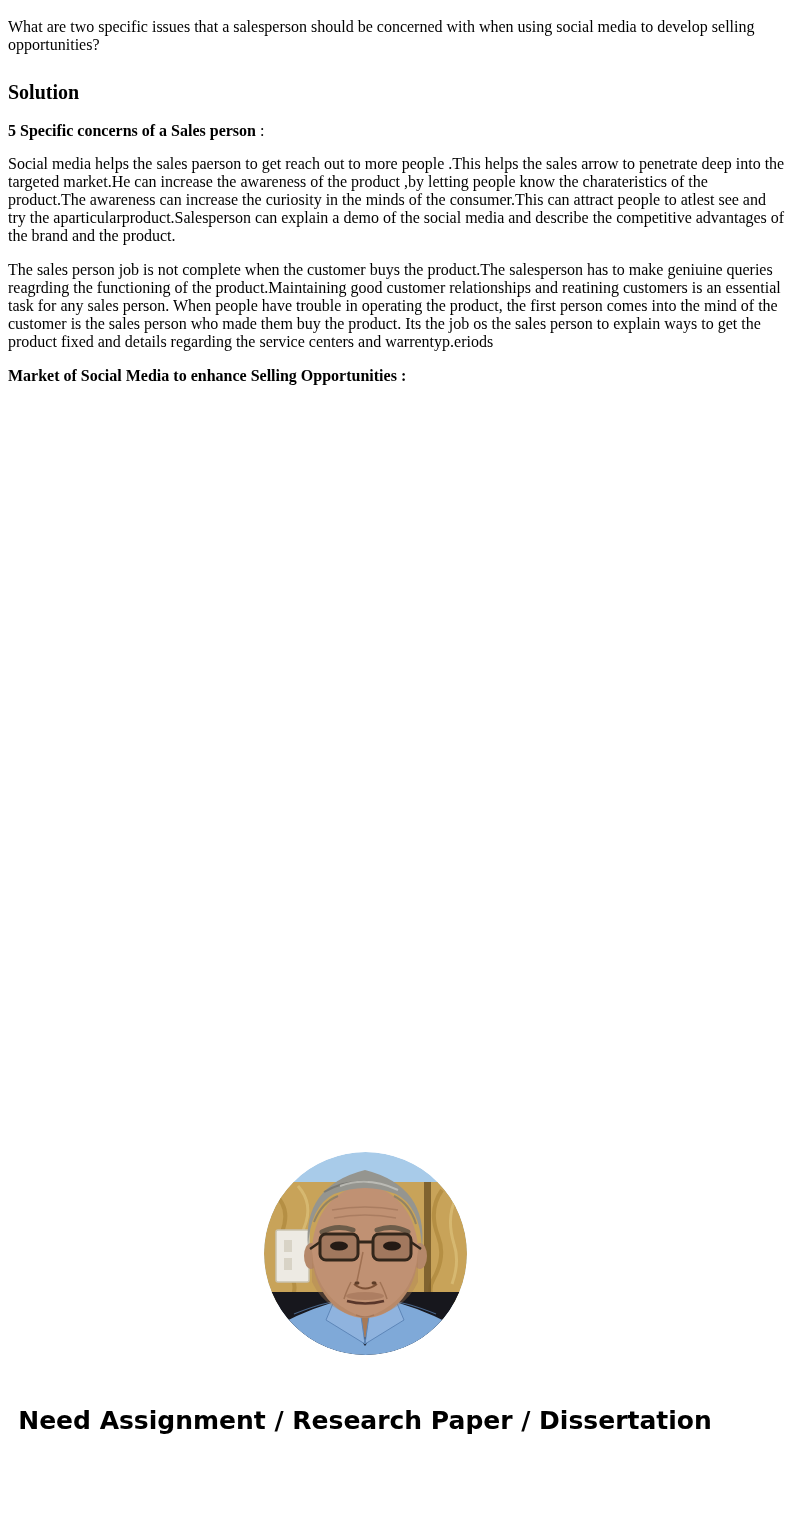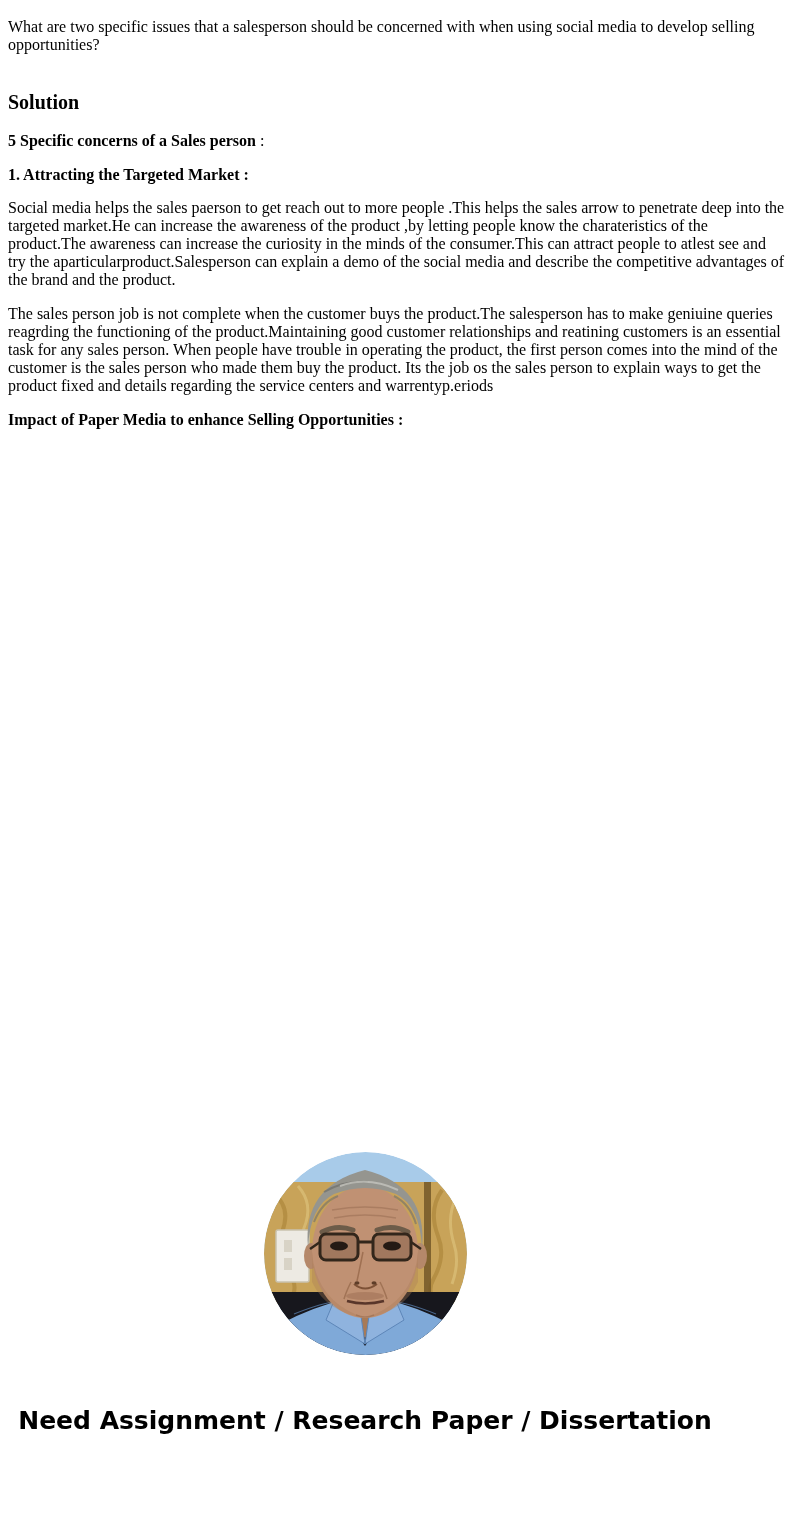--- a/index.html
+++ b/index.html
@@ -18,21 +18,21 @@
   }
   .question {
     font-size: 16px;
     line-height: 18px;
     margin: 0;
   }
   .solution-heading {
     font-size: 20px;
     line-height: 23px;
     font-weight: bold;
-    margin: 37px 0 0 0;
+    margin: 27px 0 0 0;
   }
   .sub-heading {
     font-size: 16px;
     line-height: 18px;
     font-weight: bold;
     margin: 0;
   }
   .h-concerns { margin-top: 18px; }
   .h-concerns .colon-normal { font-weight: normal; }
   .h-point1 { margin-top: 16px; }
@@ -74,28 +74,27 @@
 <body>
 
 <div class="page">
 
   <p class="question">What are two specific issues that a salesperson should be concerned with when using social media to develop selling opportunities?</p>
 
   <h2 class="solution-heading">Solution</h2>
 
   <h4 class="sub-heading h-concerns"><span>5 Specific concerns of a Sales person</span><span class="colon-normal"> :</span></h4>
 
-  <h4 class="sub-heading h-point1">1. Attracting the Targeted Market :</h4>
 
   <p class="body-para">Social media helps the sales paerson to get reach out to more people .This helps the sales arrow to penetrate deep into the targeted market.He can increase the awareness of the product ,by letting people know the charateristics of the product.The awareness can increase the curiosity in the minds of the consumer.This can attract people to atlest see and try the aparticularproduct.Salesperson can explain a demo of the social media and describe the competitive advantages of the brand and the product.</p>
 
 
   <p class="body-para second">The sales person job is not complete when the customer buys the product.The salesperson has to make geniuine queries reagrding the functioning of the product.Maintaining good customer relationships and reatining customers is an essential task for any sales person. When people have trouble in operating the product, the first person comes into the mind of the customer is the sales person who made them buy the product. Its the job os the sales person to explain ways to get the product fixed and details regarding the service centers and warrentyp.eriods</p>
 
-  <h4 class="sub-heading h-impact">Impact of Paper Media to enhance Selling Opportunities :</h4>
+  <h4 class="sub-heading h-impact">Market of Social Media to enhance Selling Opportunities :</h4>
 
 </div>
 
 <div class="promo">
 
   <div class="avatar-wrap">
 
     <svg width="203" height="203" viewBox="0 0 203 203">
       <defs>
         <clipPath id="circleClip">

